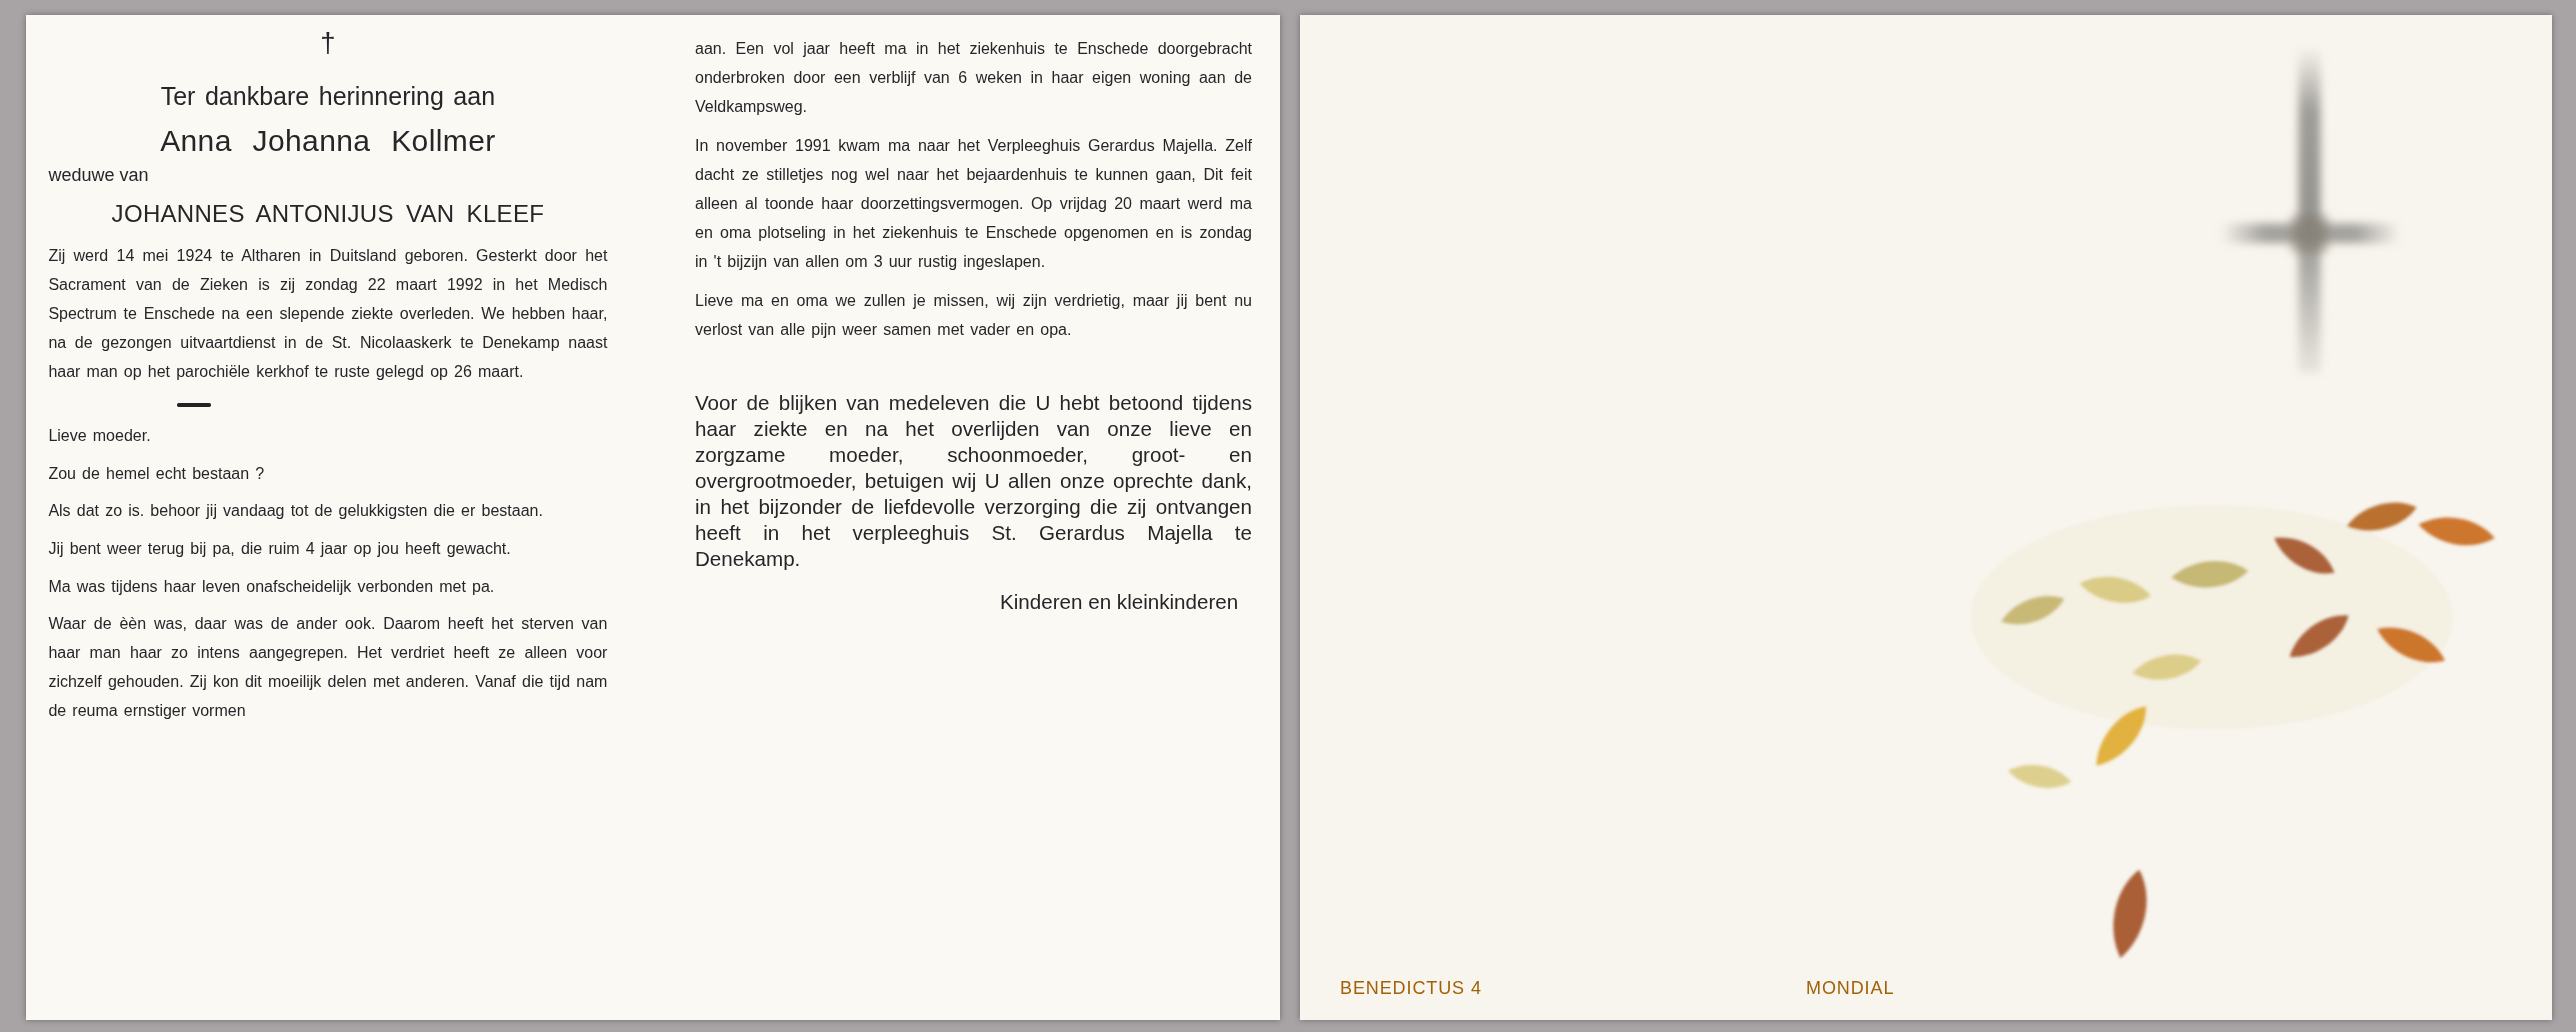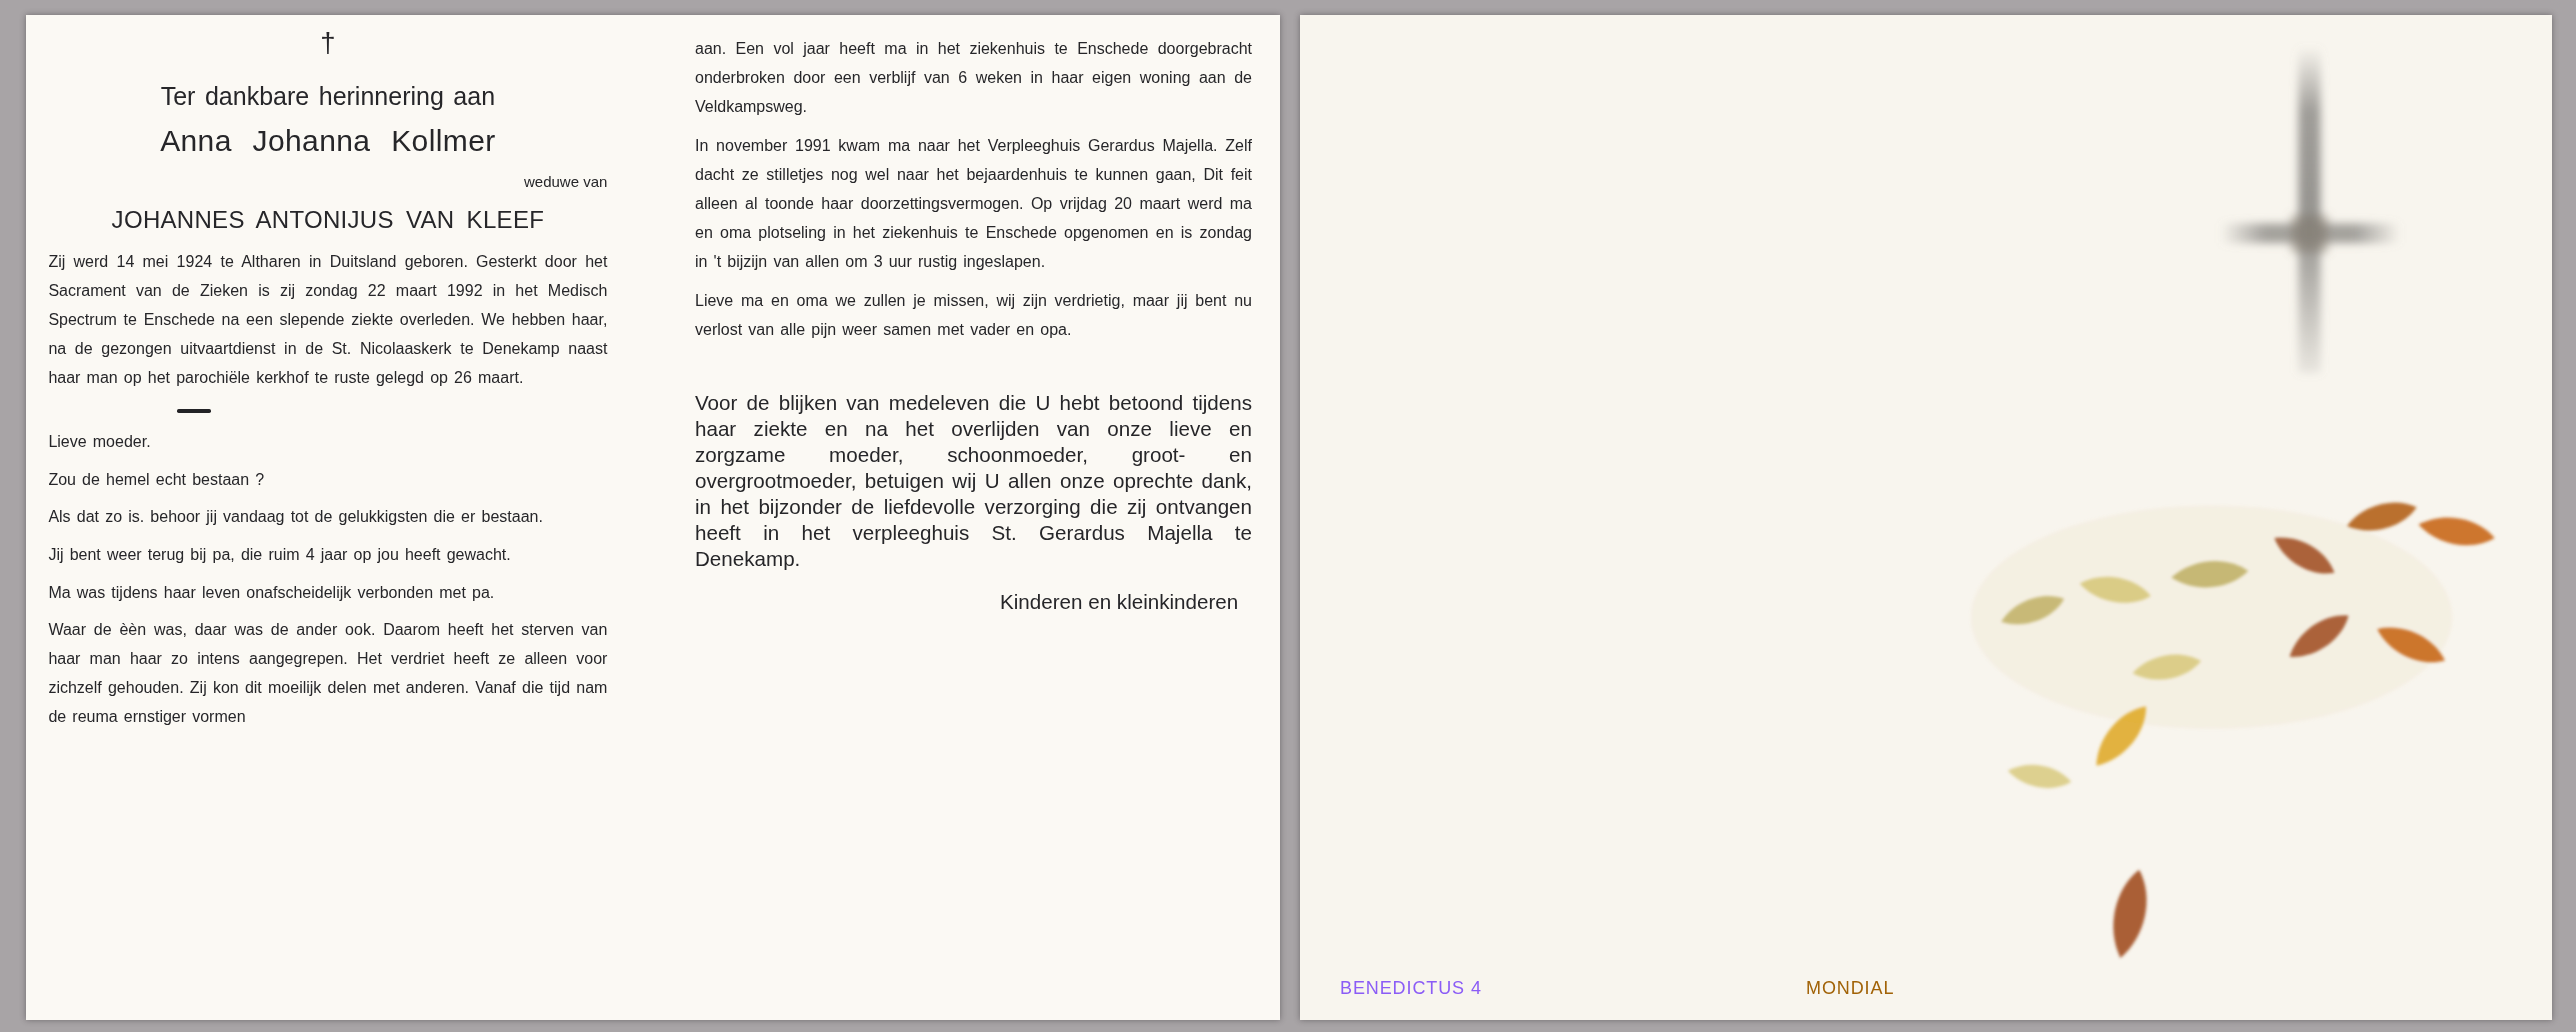--- a/index.html
+++ b/index.html
@@ -60,24 +60,24 @@
   .name {
     text-align: center;
     font-size: 30px;
     line-height: 34px;
     font-weight: 400;
     margin: 13.8px 0 0 0;
     word-spacing: 12px;
     letter-spacing: 0.4px;
   }
   .relation {
-    text-align: right;
-    font-size: 15px;
+    text-align: left;
+    font-size: 18px;
     line-height: 27.5px;
-    margin-top: 10px;
+    margin-top: 4px;
   }
   .spouse {
     text-align: center;
     font-size: 24px;
     line-height: 28px;
     margin-top: 10.3px;
     word-spacing: 5.2px;
     letter-spacing: 0.3px;
   }
   .body {
@@ -115,21 +115,21 @@
   .art {
     position: absolute;
     left: 0;
     top: 0;
   }
   .imprint {
     position: absolute;
     bottom: 20.6px;
     font-size: 18px;
     line-height: 20.6px;
-    color: #8b5cf6;
+    color: #a16207;
     letter-spacing: 0.9px;
   }
   .imprint-left   { left: 40px; }
   .imprint-center { left: 506px; color: #a16207; }
 </style>
 </head>
 <body>
 
 <div class="scan">
 

